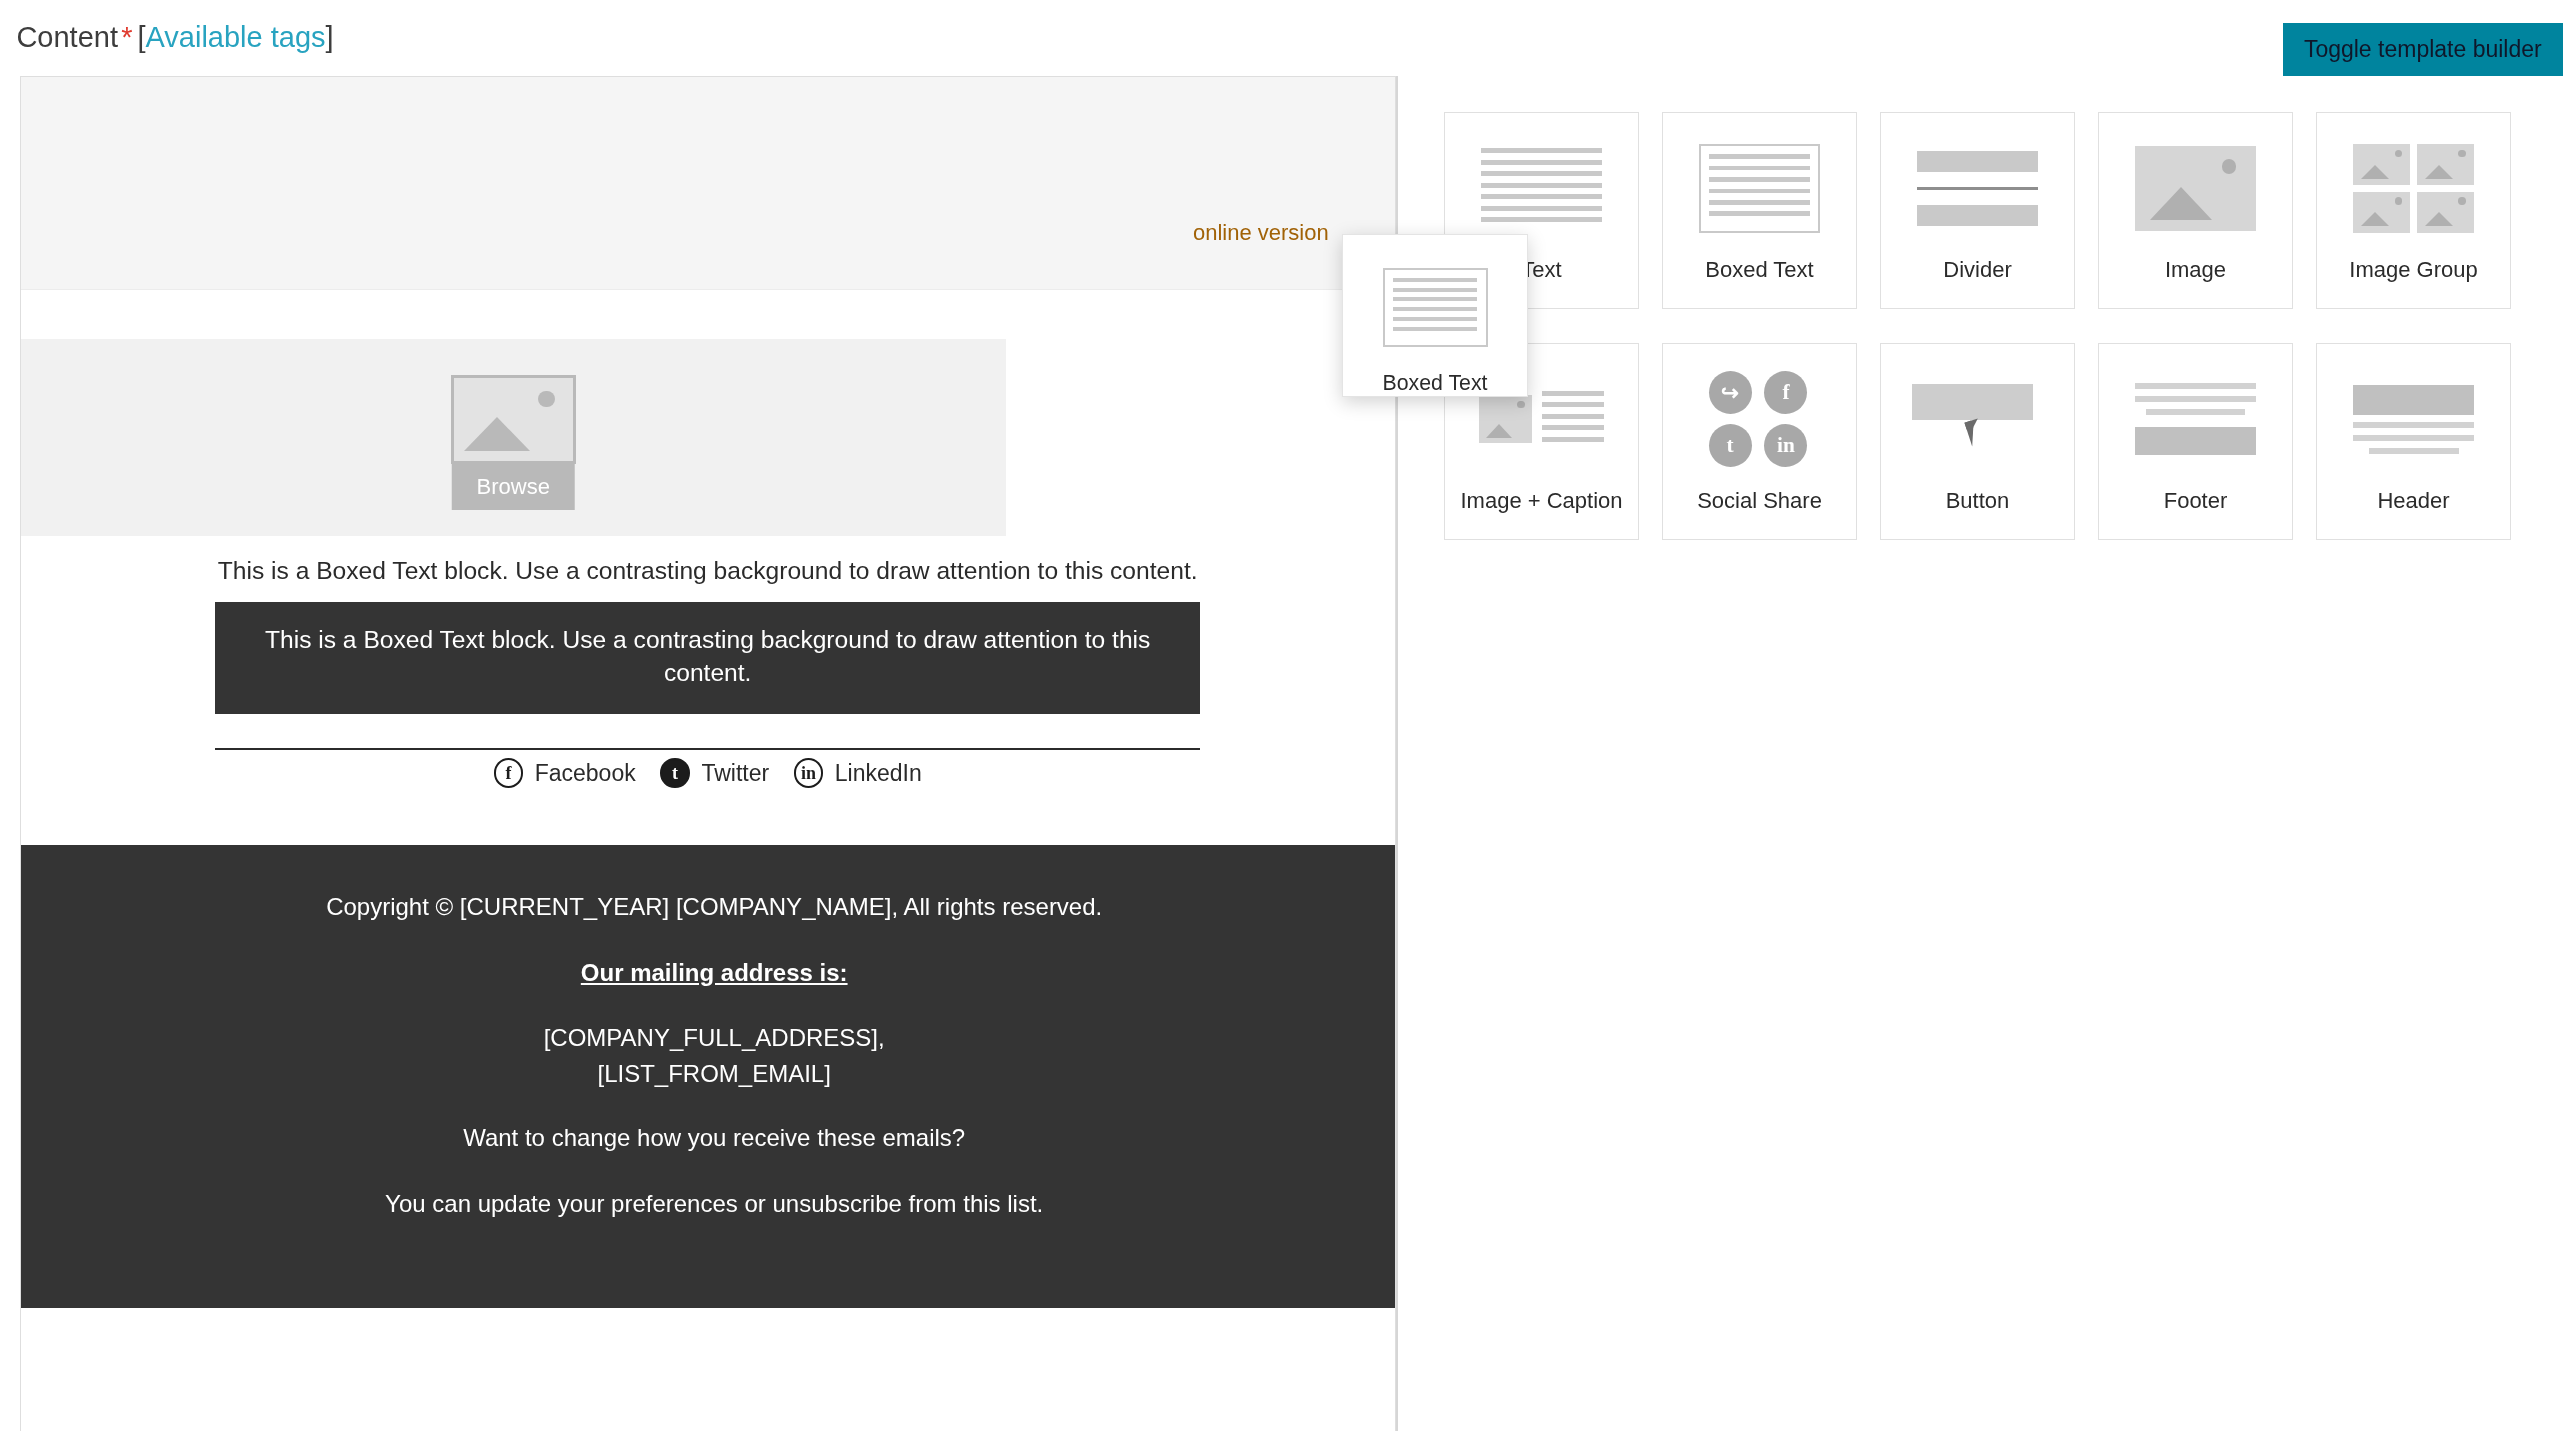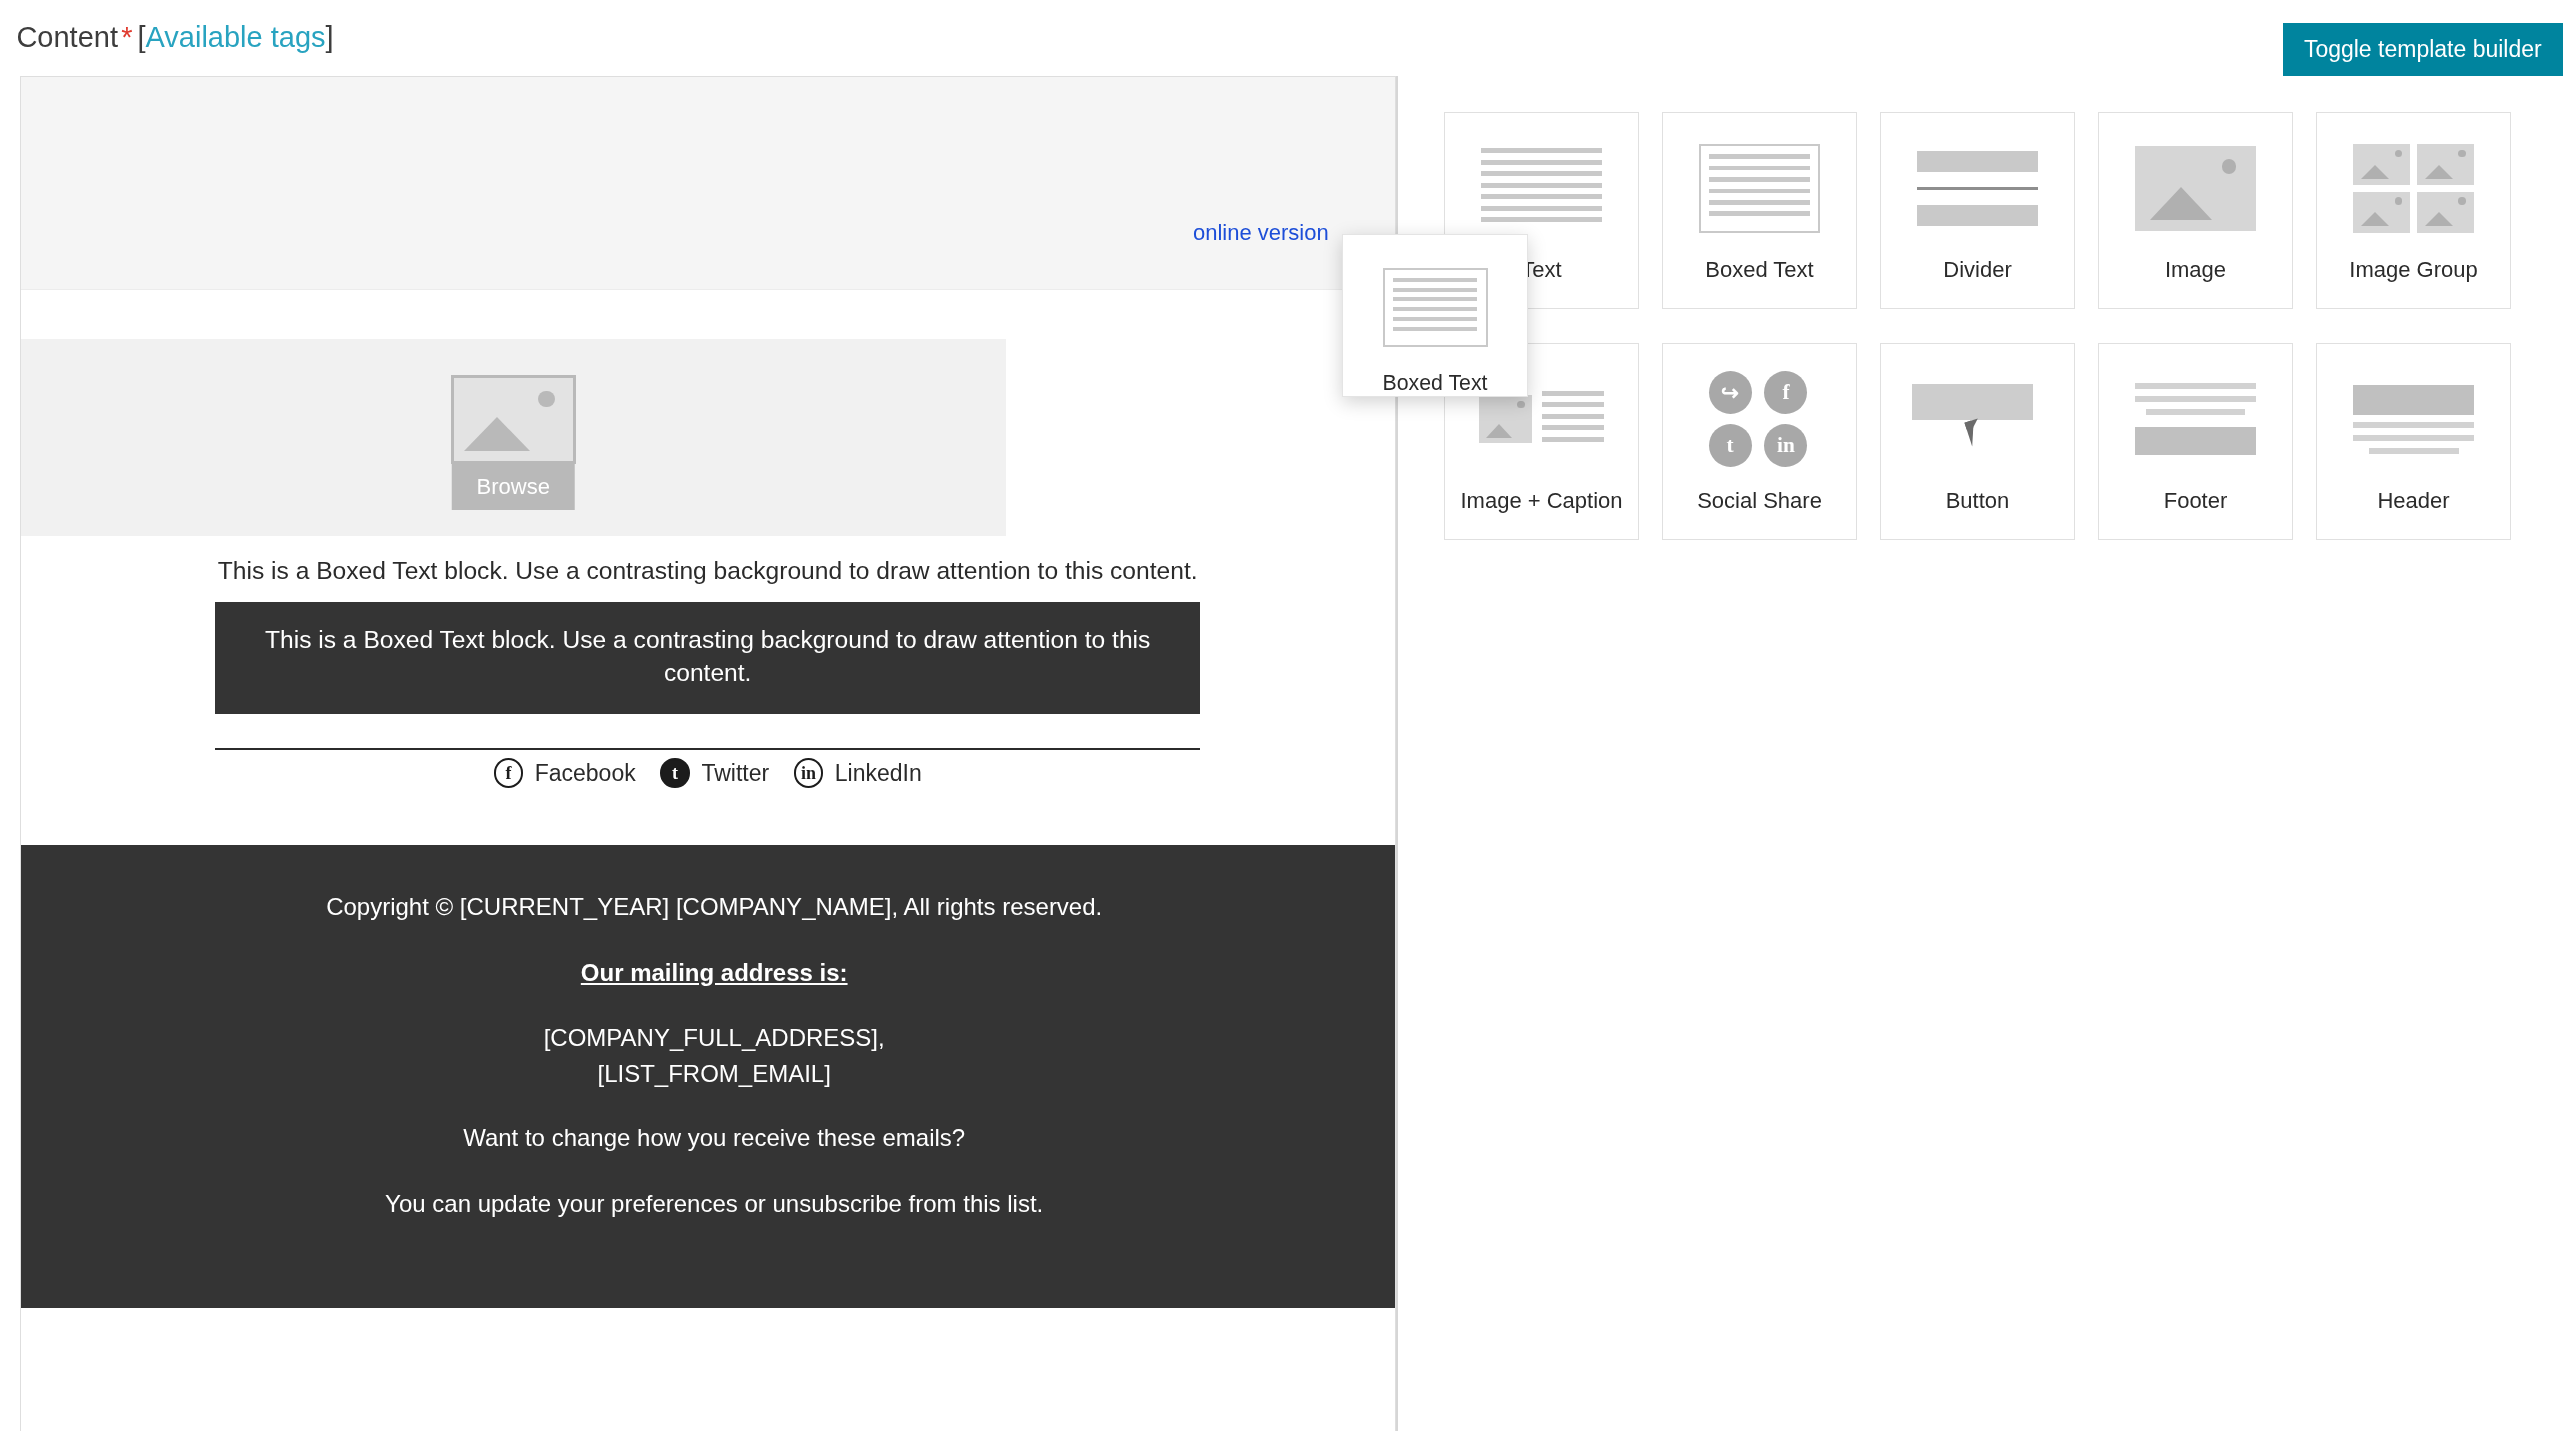--- a/index.html
+++ b/index.html
@@ -18,21 +18,21 @@
   }
   .content-label {
     position: absolute; left: 16.4px; top: 21.3px;
     font-size: 29px; color: #3d3d3d; white-space: nowrap;
   }
   .req-star { color: #e03b2f; margin: 0 4.9px 0 3.3px; }
   .tag-link { color: #28a3c0; }
   .bracket { color: #3d3d3d; }
   .toggle-builder {
     position: absolute; right: 13px; top: 23px;
-    background: #00849e; color: #ffffff;
+    background: #00849e; color: #0f172a;
     font-size: 23px; line-height: 1;
     padding: 14.8px 21.3px 16.4px 21.3px;
     border: none; cursor: pointer;
     white-space: nowrap;
   }
 
   
   .editor-pane {
     position: absolute; left: 19.7px; top: 76px;
     width: 1376px; height: 1356px;
@@ -53,21 +53,21 @@
 
   
   .email-header {
     position: relative; width: 100%; height: 213px;
     background: #f5f5f5;
     border-bottom: 0.8px solid #ececec;
   }
   .online-version {
     position: absolute; right: 66px; top: 156px;
     transform: translateY(-50%);
-    font-size: 22px; color: #1d4ed8;
+    font-size: 22px; color: #a16207;
   }
   .email-body {
     position: relative; width: 100%; background: #ffffff;
     padding: 49px 0 0 0;
   }
 
   .image-block {
     position: relative; width: 985px; height: 197px;
     background: #f1f1f1;
     display: flex; align-items: center; justify-content: center;

